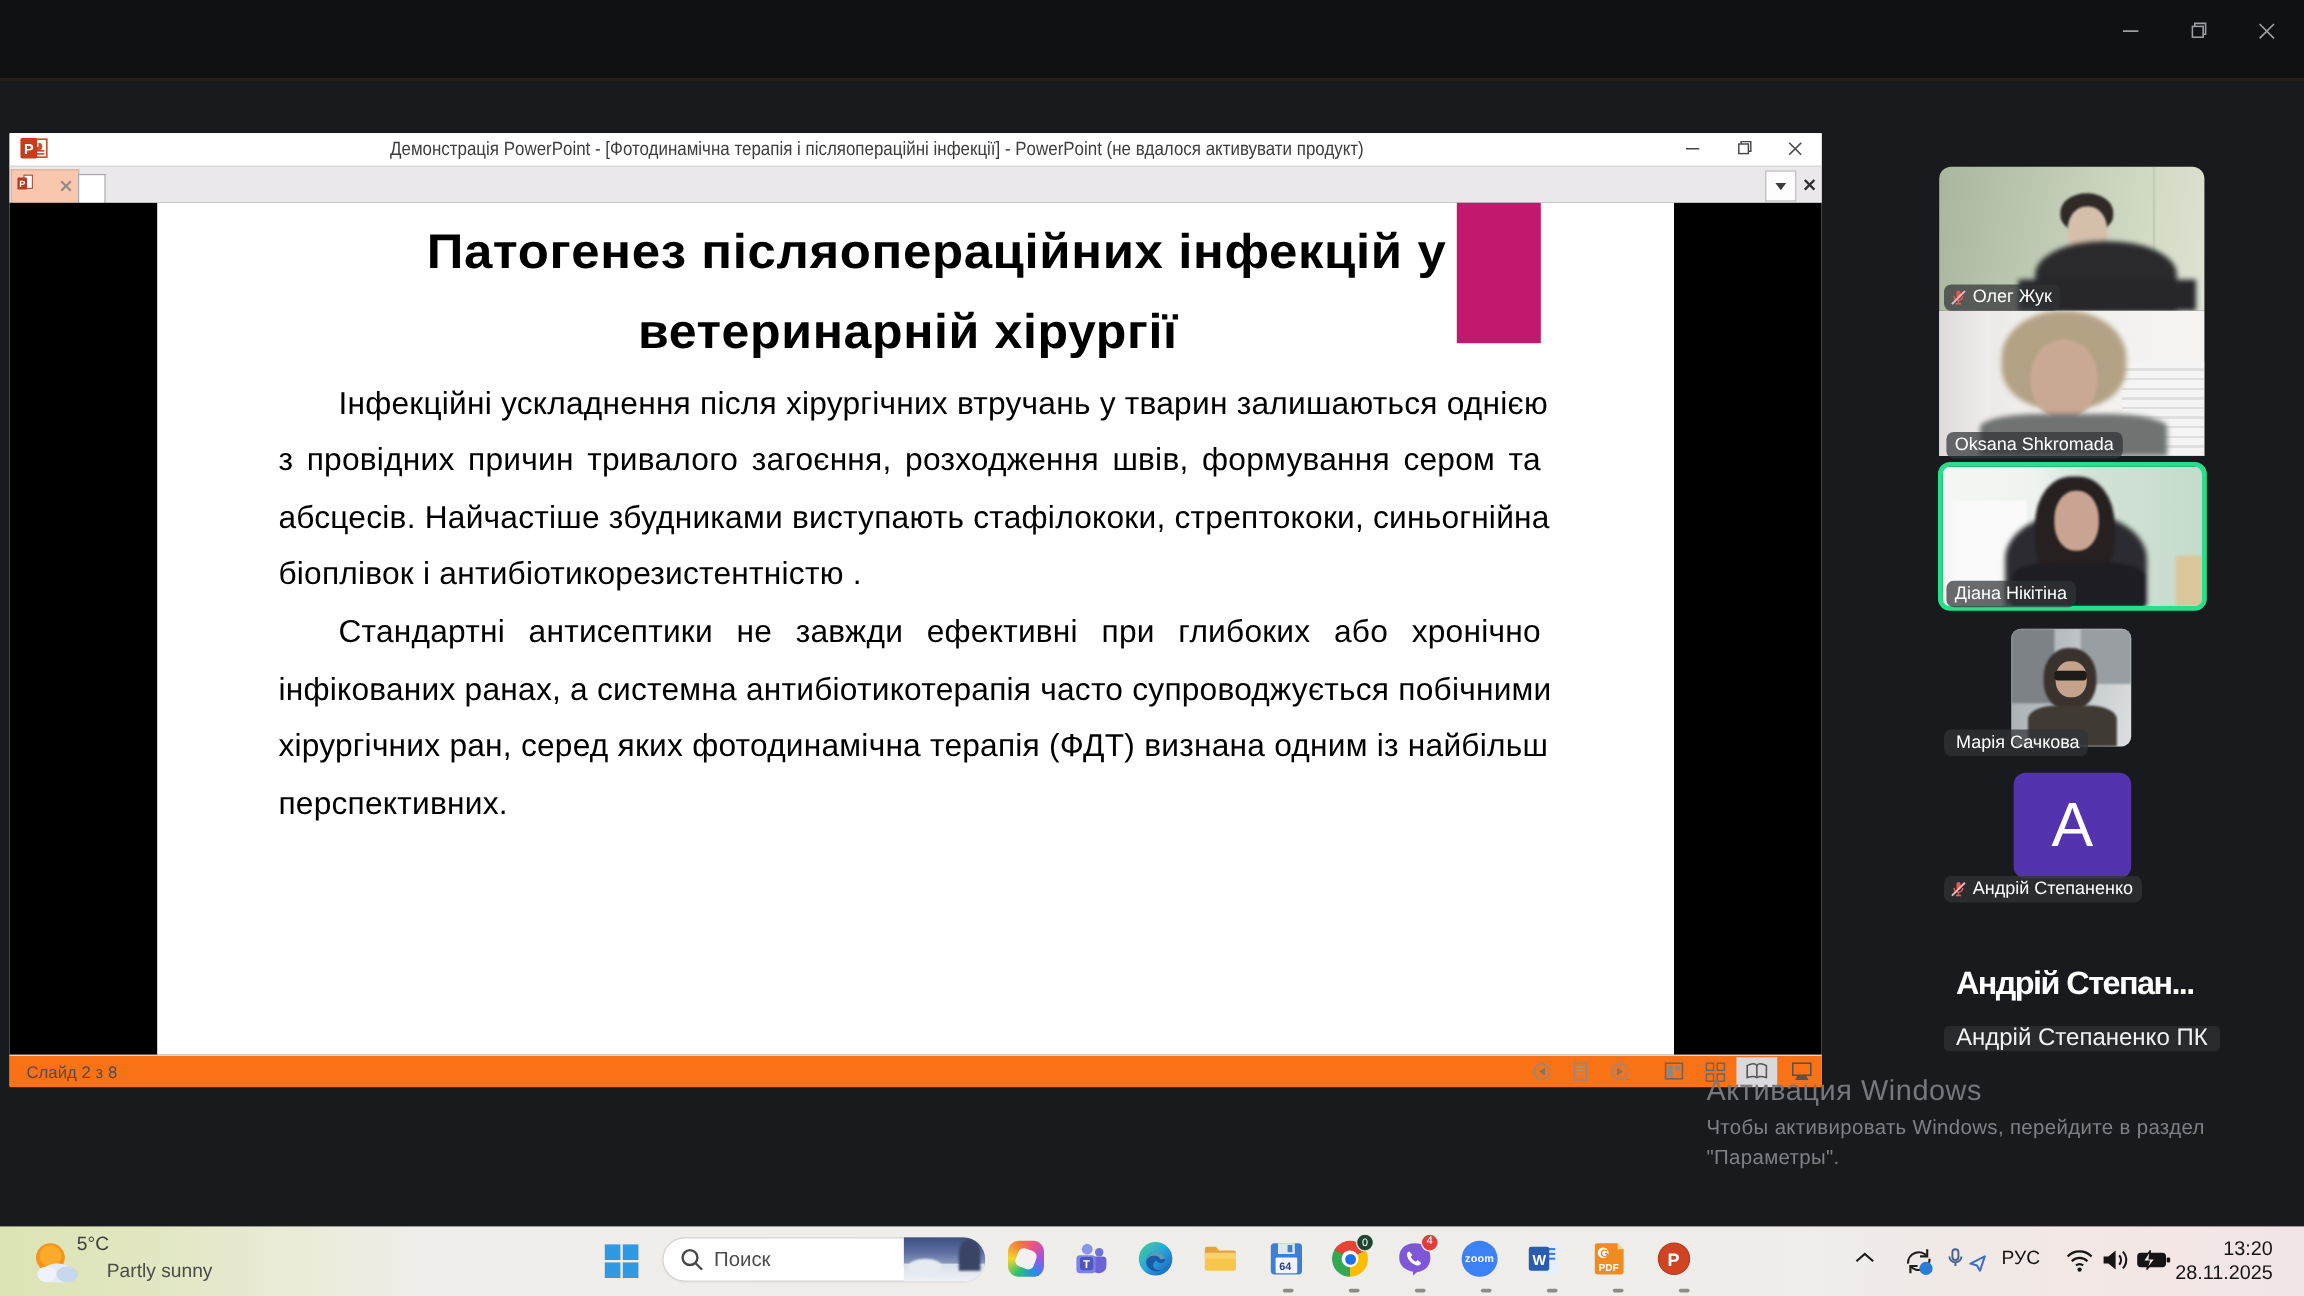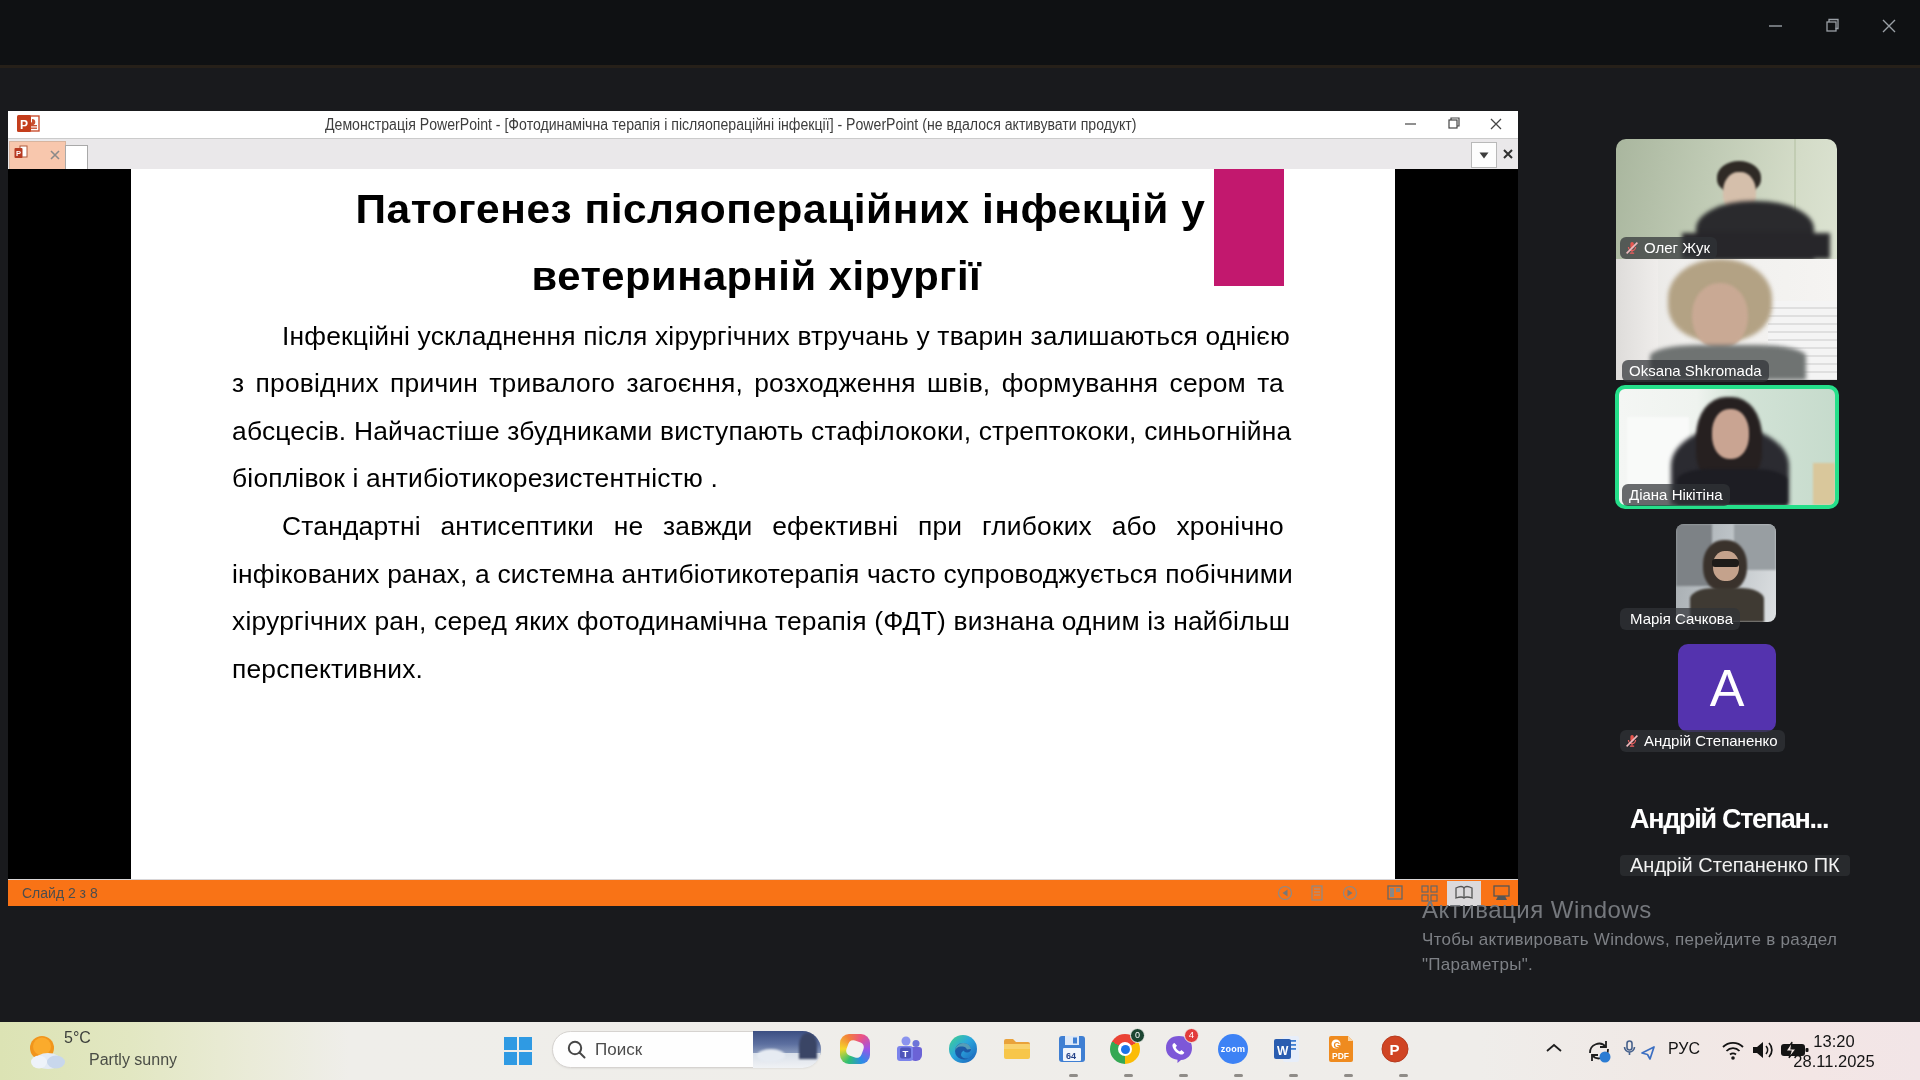--- a/index.html
+++ b/index.html
@@ -348,15 +348,15 @@
     <svg class="abs" style="left:1750px;top:16px;" width="26" height="24" viewBox="0 0 26 24">
       <path d="M3 9 h4 l6 -5 v16 l-6 -5 h-4 z" fill="#141414"></path>
       <path d="M16 8 a6 6 0 0 1 0 8" fill="none" stroke="#141414" stroke-width="1.7"></path>
       <path d="M19 5 a10 10 0 0 1 0 14" fill="none" stroke="#141414" stroke-width="1.7"></path>
     </svg>
     <svg class="abs" style="left:1780px;top:18px;" width="30" height="20" viewBox="0 0 30 20">
       <rect x="1" y="4" width="24" height="12" rx="3" fill="#141414"></rect>
       <rect x="25.5" y="8" width="3" height="4" rx="1" fill="#141414"></rect>
       <path d="M12 2 L6 11 h5 l-2 7 7 -9 h-5 z" fill="#f5e9e6" stroke="#141414" stroke-width="1.2"></path>
     </svg>
-    <div class="abs" style="left:1774px;top:9px;width:120px;height:40px;text-align:center;font-size:16.5px;color:#141414;line-height:20px;">13:20<br>28.11.2025</div>
+    <div class="abs" style="left:1774px;top:9px;width:120px;height:40px;text-align:right;font-size:16.5px;color:#141414;line-height:20px;">13:20<br>28.11.2025</div>
   </div>
 </div>
 
 </body></html>

